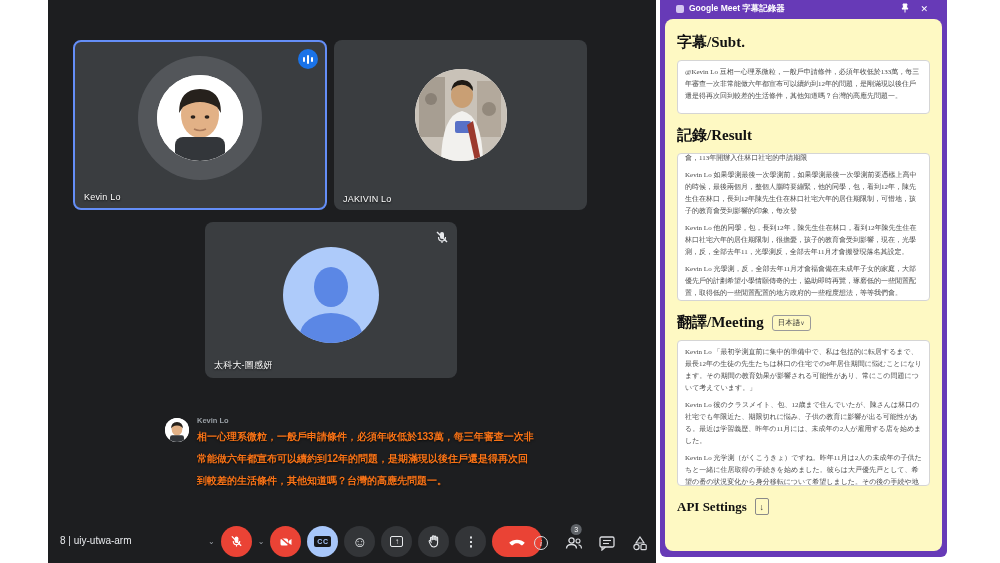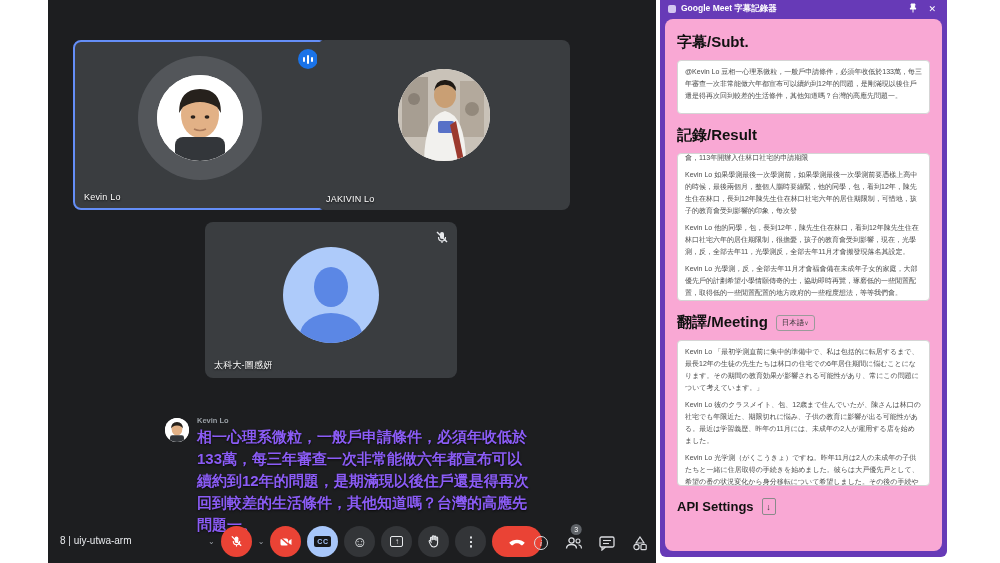--- a/index.html
+++ b/index.html
@@ -3,39 +3,39 @@
 <meta charset="utf-8">
 <style>
   * { margin:0; padding:0; box-sizing:border-box; }
   html,body { width:1000px; height:563px; background:#ffffff; font-family:"Liberation Sans", sans-serif; overflow:hidden; }
   .stage { position:relative; width:1000px; height:563px; background:#fff; }
 
   
   .meet { position:absolute; left:48px; top:0; width:608px; height:563px; background:#1d1e20; }
   .tile { position:absolute; background:#3a3d40; border-radius:8px; overflow:hidden; }
   .tile1 { left:25px; top:40px; width:254px; height:170px; border:2px solid #648ef7; }
-  .tile2 { left:269px; top:40px; width:253px; height:170px; }
+  .tile2 { left:286px; top:40px; width:253px; height:170px; }
   .tile3 { left:157px; top:222px; width:252px; height:156px; }
   .tile-name { position:absolute; left:9px; bottom:6px; color:#fff; font-size:9px; letter-spacing:.2px; text-shadow:0 1px 2px rgba(0,0,0,.8); }
   .ring { position:absolute; left:50%; top:46%; transform:translate(-50%,-50%); width:124px; height:124px; border-radius:50%; background:#53565a; display:flex; align-items:center; justify-content:center; }
   .photo-circle { width:86px; height:86px; border-radius:50%; overflow:hidden; background:#fff; }
   .photo-circle.big { width:92px; height:92px; }
   .generic-avatar { position:absolute; left:50%; top:47%; transform:translate(-50%,-50%); width:96px; height:96px; border-radius:50%; background:#aecbfa; overflow:hidden; }
   .generic-avatar .head { position:absolute; left:50%; top:20px; transform:translateX(-50%); width:34px; height:40px; border-radius:50%; background:#5b87e5; }
   .generic-avatar .body { position:absolute; left:50%; top:66px; transform:translateX(-50%); width:62px; height:44px; border-radius:50% 50% 0 0; background:#5b87e5; }
   .audio-ind { position:absolute; right:7px; top:7px; width:20px; height:20px; border-radius:50%; background:#1a73e8; display:flex; align-items:center; justify-content:center; gap:1.5px; }
   .audio-ind i { width:2.5px; background:#fff; border-radius:2px; display:block; }
   .audio-ind i:nth-child(1){height:5px;} .audio-ind i:nth-child(2){height:9px;} .audio-ind i:nth-child(3){height:5px;}
   .tile-mic-off { position:absolute; right:8px; top:8px; width:14px; height:14px; }
 
   
   .caption { position:absolute; left:117px; top:416px; width:470px; display:flex; gap:8px; }
   .caption-avatar { width:24px; height:24px; border-radius:50%; overflow:hidden; background:#fff; flex:0 0 auto; margin-top:2px; }
   .caption-speaker { color:#9aa0a6; font-size:7.5px; font-weight:bold; margin-bottom:1px; }
-  .caption-text { color:#8b5cf6; font-size:15px; font-weight:bold; line-height:22px; width:340px; text-shadow:0 1px 2px rgba(0,0,0,.7); }
+  .caption-text { color:#f97316; font-size:10px; font-weight:bold; line-height:22px; width:340px; text-shadow:0 1px 2px rgba(0,0,0,.7); }
 
   
   .toolbar { position:absolute; left:0; right:0; bottom:0; height:40px; display:flex; align-items:center; }
   .tb-left { position:absolute; left:12px; top:12px; color:#e8eaed; font-size:10px; white-space:nowrap; }
   .tb-center { position:absolute; left:160px; top:3px; display:flex; align-items:center; gap:6px; }
   .caret { color:#9aa0a6; font-size:8px; line-height:1; }
   .cbtn { width:31px; height:31px; border-radius:50%; background:#333538; display:flex; align-items:center; justify-content:center; color:#e8eaed; }
   .cbtn.red { background:#ea4335; }
   .cbtn.ccon { background:#a8c7fa; }
   .cc-chip { background:#17181a; color:#a8c7fa; font-size:7px; font-weight:bold; padding:2px 3px; border-radius:2px; letter-spacing:.5px; }
@@ -43,25 +43,25 @@
   .present-ic { width:13px; height:11px; border:1.5px solid #e8eaed; border-radius:2px; display:flex; align-items:center; justify-content:center; color:#e8eaed; font-size:8px; line-height:1; }
   .more-ic { color:#e8eaed; font-size:13px; font-weight:bold; }
   .smiley { color:#e8eaed; font-size:15px; line-height:1; }
   .tb-right { position:absolute; left:483px; top:10px; display:flex; align-items:center; gap:13px; }
   .ricon { position:relative; width:20px; height:20px; display:flex; align-items:center; justify-content:center; color:#dadce0; }
   .badge { position:absolute; top:-9px; left:50%; transform:translateX(-30%); min-width:11px; height:11px; border-radius:6px; background:#5f6368; color:#fff; font-size:7px; display:flex; align-items:center; justify-content:center; padding:0 2px; }
   .info-ic { width:14px; height:14px; border:1.5px solid #dadce0; border-radius:50%; display:flex; align-items:center; justify-content:center; font-size:9px; font-style:italic; font-family:"Liberation Serif", serif; }
 
   
   .ext { position:absolute; left:660px; top:0; width:287px; height:557px; background:#673ab7; border-radius:0 0 6px 6px; }
-  .ext-header { height:18px; display:flex; align-items:center; padding:0 8px; gap:5px; }
+  .ext-header { height:18px; display:flex; align-items:center; padding:0 16px; gap:5px; }
   .ext-app-ic { width:8px; height:8px; border-radius:2px; background:#d4c6f1; flex:0 0 auto; }
   .ext-title { color:#fff; font-size:8.5px; font-weight:bold; flex:1 1 auto; white-space:nowrap; overflow:hidden; }
   .ext-hicon { color:#fff; font-size:9px; padding:0 3px; }
-  .ext-card { position:absolute; left:5px; right:5px; top:19px; bottom:6px; background:#f9a8d4; border-radius:8px; padding:10px 12px; overflow:hidden; }
+  .ext-card { position:absolute; left:5px; right:5px; top:19px; bottom:6px; background:#fef9c3; border-radius:8px; padding:10px 12px; overflow:hidden;font-family:Liberation Serif, serif; }
   .ext-card h2 { font-size:15px; color:#111; margin:4px 0 8px; display:flex; align-items:center; gap:8px; }
   .txtbox { border:1px solid #d5d5d5; border-radius:4px; background:#fff; padding:5px 7px; color:#4a4a4a; font-size:7px; line-height:12px; margin-bottom:12px; overflow:hidden; }
   .txtbox p { margin-bottom:5px; }
   .txtbox p.clip { margin-top:-7px; }
   .box-subt { height:54px; }
   .box-meet { height:148px; }
   .box-result { height:146px; }
   .lang-select { border:1px solid #9a9a9a; border-radius:3px; font-size:7.5px; font-weight:normal; color:#333; padding:2px 5px; display:inline-flex; align-items:center; }
   .lang-caret { font-size:6px; color:#555; }
   .api-row { font-size:13px; font-weight:bold; color:#111; display:flex; align-items:center; gap:8px; margin-top:6px;text-align:right; }

